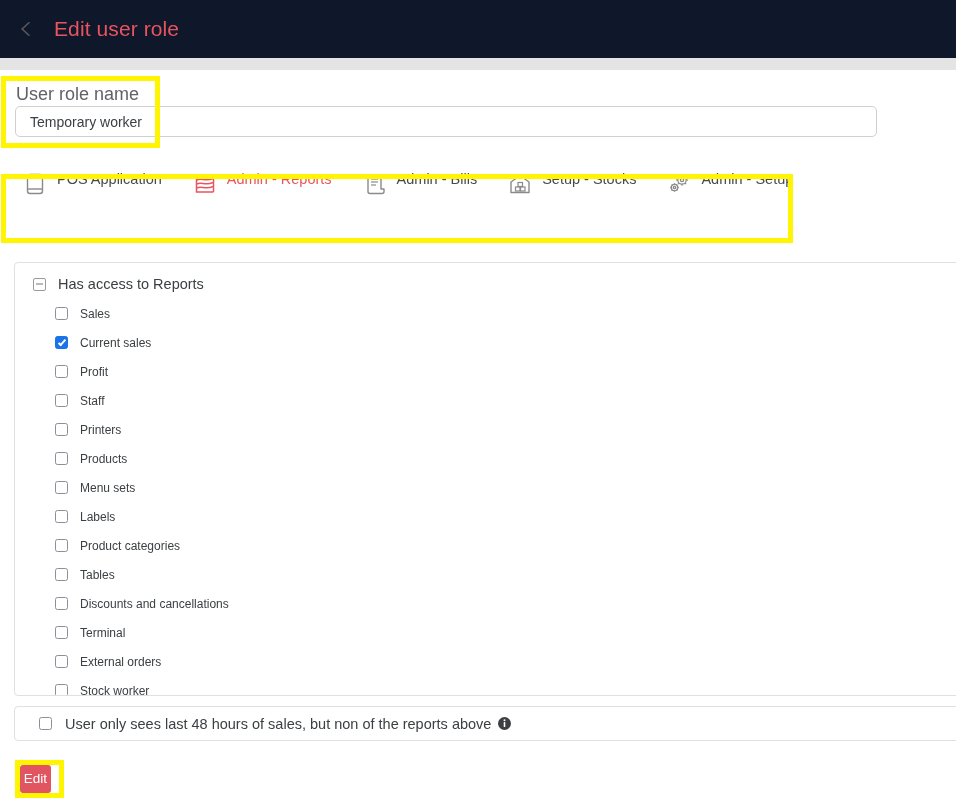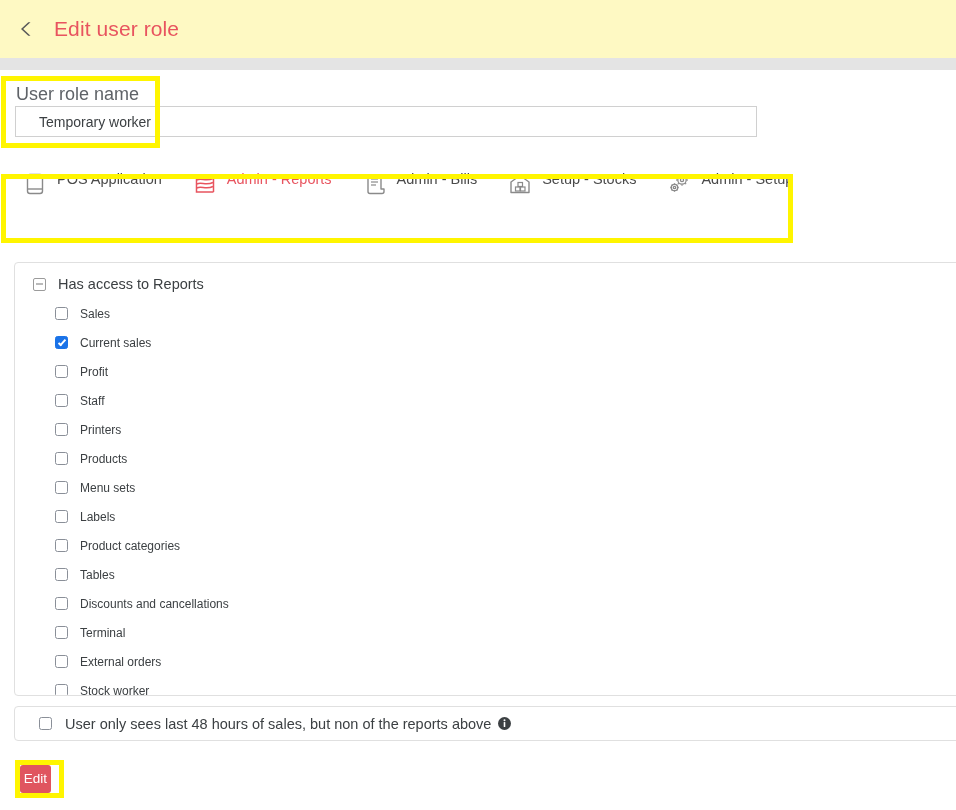--- a/index.html
+++ b/index.html
@@ -12,21 +12,21 @@
     background: #ffffff;
     font-family: "Liberation Sans", sans-serif;
     color: #3c4043;
     overflow: hidden;
     position: relative;
   }
 
   
   .header {
     height: 58px;
-    background: #fef9c3;
+    background: #0f172a;
     display: flex;
     align-items: center;
     padding-left: 14px;
     box-sizing: border-box;
   }
   .back-icon {
     width: 26px;
     height: 26px;
     display: flex;
     align-items: center;
@@ -59,30 +59,30 @@
     left: 16px;
     top: 14px;
     font-size: 18px;
     color: #5f6368;
     white-space: nowrap;
   }
   .name-input {
     position: absolute;
     left: 15px;
     top: 36px;
-    width: 742px;
+    width: 862px;
     height: 31px;
     box-sizing: border-box;
     border: 1px solid #d0d0d0;
-    border-radius: 0;
+    border-radius: 5px;
     background: #ffffff;
     font-family: "Liberation Sans", sans-serif;
     font-size: 14px;
     color: #3c4043;
-    padding: 0 23px;
+    padding: 0 14px;
     outline: none;
   }
 
   
   .annot {
     position: absolute;
     border: 5px solid #fff500;
     box-sizing: border-box;
     pointer-events: none;
     z-index: 40;

